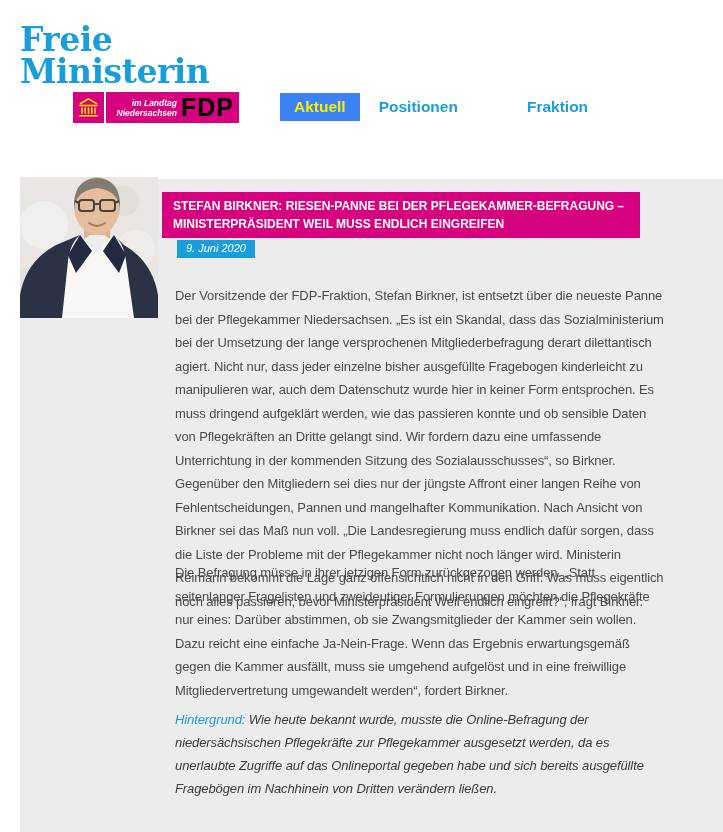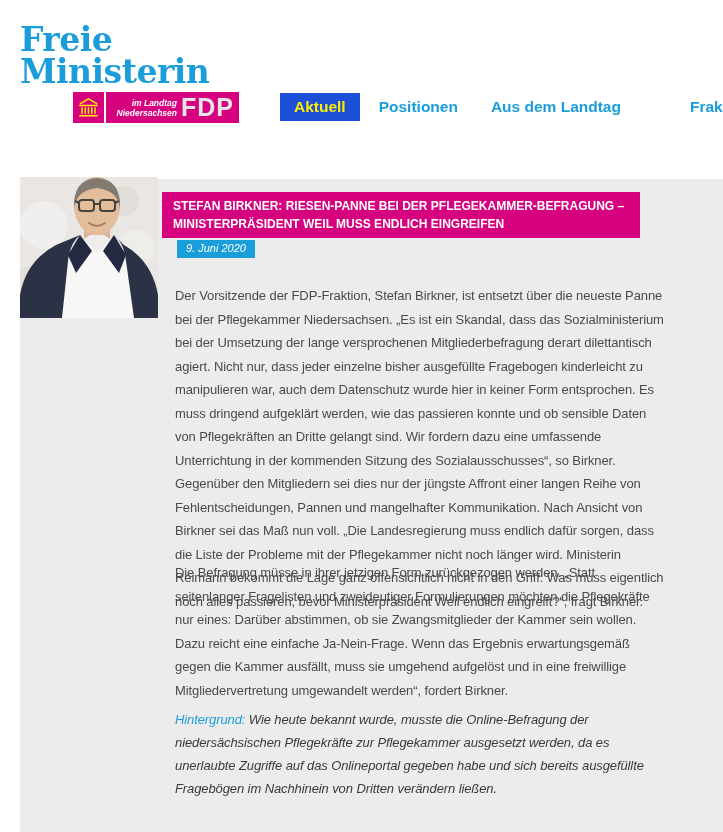--- a/index.html
+++ b/index.html
@@ -30,32 +30,32 @@
   }
   .logo-main {
     width:133px; height:31px; background:#d6017e;
     display:flex; align-items:center; justify-content:flex-end;
   }
   .logo-sub {
     color:#ffffff; font-size:8.5px; font-weight:700; line-height:10px;
     text-align:right; margin-right:4px;font-style:italic;
   }
   .logo-fdp {
-    color:#e5e5e5; font-size:25px; font-weight:700;
+    color:#000000; font-size:25px; font-weight:700;
     letter-spacing:1px; padding-right:5px;
     font-family:"Liberation Sans", sans-serif;
   }
 
   .nav { position:absolute; left:280px; top:92px; height:29px; display:flex; align-items:center; }
   .nav-item {
     font-size:15.5px; font-weight:700; color:#1a9dd9;
     text-decoration:none; cursor:pointer; white-space:nowrap;
   }
   .nav-item.active {
-    background:#1d4ed8; color:#ffed00;
+    background:#3b82f6; color:#ffed00;
     padding:5px 14px; margin-right:19px;
   }
   .nav-item.plain { padding:5px 0; margin-right:33px; }
   .nav-item.plain:last-child { margin-right:0;margin-left:36px; }
 
   
   .content-panel {
     position:absolute; left:20px; top:179px; width:703px; height:653px;
     background:#ececec;
   }
@@ -130,21 +130,20 @@
           <div>im Landtag</div>
           <div>Niedersachsen</div>
         </div>
         <div class="logo-fdp">FDP</div>
       </div>
     </div>
 
     <nav class="nav">
       <a class="nav-item active">Aktuell</a>
       <a class="nav-item plain">Positionen</a>
-      <a class="nav-item plain">Aus dem Landtag</a>
       <a class="nav-item plain">Fraktion</a>
     </nav>
   </div>
 
   <div class="content-panel"></div>
 
   <svg class="portrait" viewBox="0 0 138 141" preserveAspectRatio="none">
     <rect width="138" height="141" fill="#e9e6e3"></rect>
     <circle cx="24" cy="48" r="24" fill="#f3f1ef" opacity="0.8"></circle>
     <circle cx="116" cy="72" r="19" fill="#f1efec" opacity="0.7"></circle>

